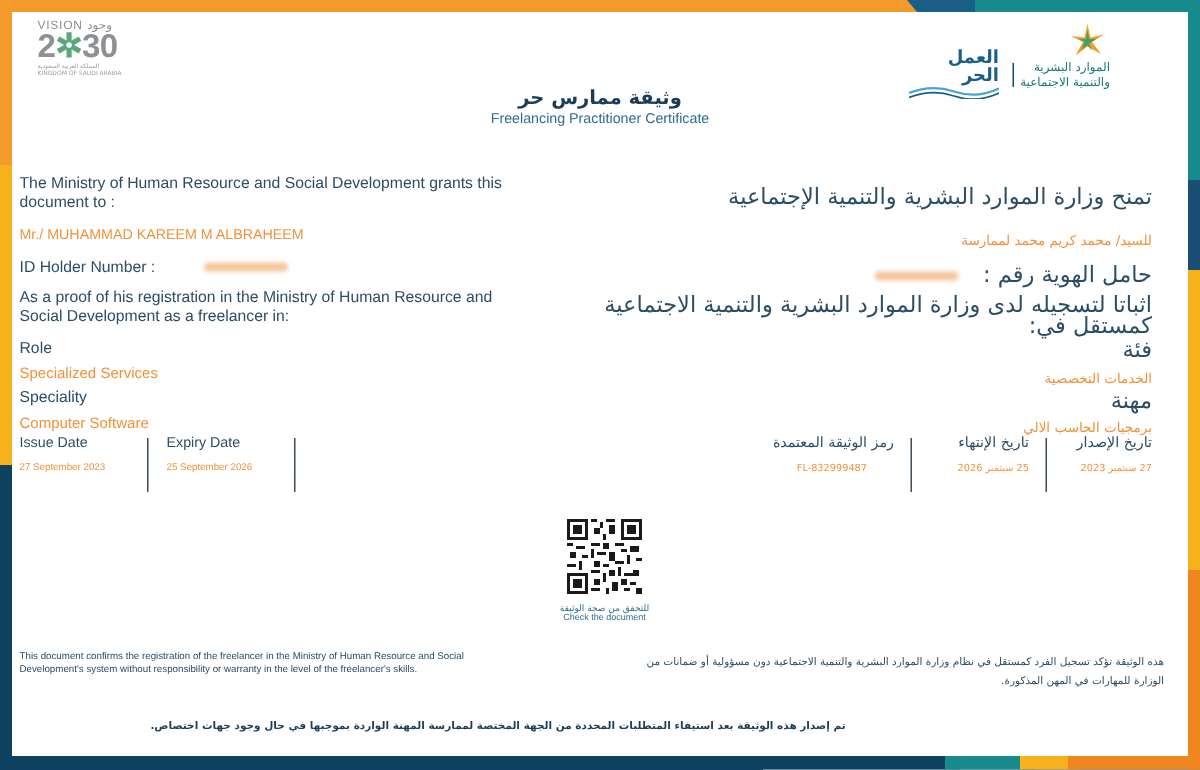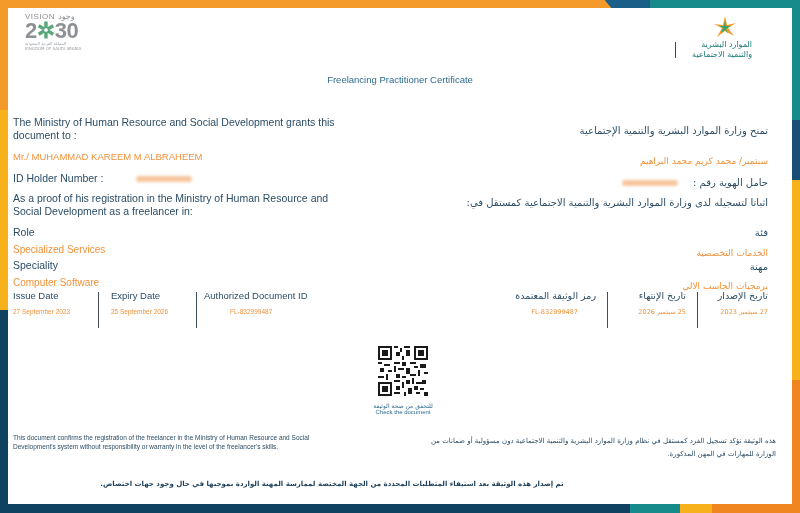--- a/index.html
+++ b/index.html
@@ -29,21 +29,21 @@
   .vision { position: absolute; left: 17px; top: 4px; width: 70px; }
   .vision .v-top { font-size: 8px; color: #8a8f94; letter-spacing: 0.5px; font-family: "Liberation Sans", sans-serif; }
   .vision .v-top .ar { margin-left: 3px; }
   .vision .v-year { font-size: 22px; font-weight: bold; color: #8d9094; line-height: 20px; font-family: "Liberation Sans", sans-serif; letter-spacing: -0.5px; }
   .vision .v-year .o { color: #5aa77a; }
   .vision .v-sub { font-size: 4px; color: #9aa0a6; line-height: 5px; }
 
   .mhrsd { position: absolute; right: 40px; top: 6px; width: 80px; text-align: right; }
   .mhrsd .star { position: absolute; right: 14px; top: 0; width: 26px; height: 26px; }
   .mhrsd .star svg { width: 26px; height: 26px; }
-  .mhrsd .txt { position: absolute; right: 0; top: 26px; font-size: 8px; color: #1a7a7a; line-height: 10px; direction: rtl; white-space: nowrap; }
+  .mhrsd .txt { position: absolute; right: 12px; top: 26px; font-size: 8px; color: #1a7a7a; line-height: 10px; direction: rtl; white-space: nowrap; }
   .divider-logo { position: absolute; right: 116px; top: 34px; width: 1px; height: 16px; background: #1a4e74; }
   .freelance-logo { position: absolute; right: 126px; top: 24px; width: 60px; height: 36px; }
   .freelance-logo .t { font-size: 12px; color: #1a5f88; line-height: 12px; direction: rtl; text-align: right; font-weight: bold; }
   .freelance-logo .wave { position: absolute; left: 0; bottom: 2px; width: 60px; height: 10px; }
 
   
   .title-ar { position: absolute; left: 0; width: 784px; top: 50px; text-align: center; font-size: 13px; font-weight: bold; color: #1c3d57; direction: rtl; }
   .title-en { position: absolute; left: 0; width: 784px; top: 66px; text-align: center; font-size: 9.5px; color: #2f6c8f; font-family: "Liberation Sans", sans-serif; }
 
   
@@ -55,21 +55,21 @@
 
   .dates-en { position: absolute; left: 5px; top: 282px; width: 340px; height: 46px; }
   .dcol { position: absolute; top: 0; font-family: "Liberation Sans", sans-serif; }
   .dcol .h { font-size: 9.5px; color: #2b4d66; white-space: nowrap; }
   .dcol .v { font-size: 6.5px; color: #f0923a; margin-top: 7px; white-space: nowrap; }
   .vline { position: absolute; top: 2px; width: 1px; height: 36px; background: #3d4d5a; }
 
   
   .ar { direction: rtl; }
   .arcol { position: absolute; right: 24px; top: 104px; width: 380px; color: #2b4d66; text-align: right; }
-  .arcol .p { position: absolute; right: 0; width: 380px; font-size: 10px; line-height: 14px; direction: rtl; }
+  .arcol .p { position: absolute; right: 0; width: 380px; font-size: 15px; line-height: 14px; direction: rtl; }
   .arcol .orange { color: #f0923a; }
   .arcol .small { font-size: 9px; }
   .arcol .blur { display: inline-block; width: 56px; height: 6px; background: #f6c59c; border-radius: 3px; filter: blur(1.5px); margin-right: 12px; vertical-align: middle; }
 
   .dates-ar { position: absolute; right: 24px; top: 282px; width: 320px; height: 46px; direction: rtl; }
   .dcol-ar { position: absolute; top: 0; text-align: right; }
   .dcol-ar .h { font-size: 9.5px; color: #2b4d66; white-space: nowrap; }
   .dcol-ar .v { font-size: 6.5px; color: #f0923a; margin-top: 7px; white-space: nowrap; }
 
   
@@ -109,35 +109,44 @@
     <div class="v-top">
       <span>VISION</span><span class="ar">وجود</span>
     </div>
     <div class="v-year">
       <span>2</span><span class="o">✲</span><span>30</span>
     </div>
     <div class="v-sub">المملكة العربية السعودية</div>
     <div class="v-sub">KINGDOM OF SAUDI ARABIA</div>
   </div>
 
+  <div class="freelance-logo">
+    <div class="t">العمل</div>
+    <div class="t">الحر</div>
+    <svg class="wave" viewBox="0 0 60 10">
+      <path d="M0 6 Q15 0 30 5 T60 3" stroke="#4aa3d0" stroke-width="1.5" fill="none"></path>
+      <path d="M0 9 Q15 3 30 8 T60 6" stroke="#1a5f88" stroke-width="1.2" fill="none"></path>
+    </svg>
+  </div>
   <div class="divider-logo"></div>
 
   <div class="mhrsd">
     <div class="star">
       <svg viewBox="0 0 26 26">
         <path d="M13 2 L15 11 L24 9 L16 14 L22 22 L13 17 L5 23 L10 14 L2 10 L11 11 Z" fill="#f39a2a"></path>
         <path d="M13 6 L14 12 L19 12 L14 15 L16 20 L13 16 L9 19 L11 14 L7 12 L12 12 Z" fill="#3aa36b"></path>
       </svg>
     </div>
     <div class="txt">
       <div>الموارد البشرية</div>
       <div>والتنمية الاجتماعية</div>
     </div>
   </div>
 
+  <div class="title-ar">وثيقة ممارس حر</div>
   <div class="title-en">Freelancing Practitioner Certificate</div>
 
   <div class="en">
     <div class="p" style="top:4px;">The Ministry of Human Resource and Social Development grants this document to :</div>
     <div class="p orange name" style="top:38px;">Mr./ MUHAMMAD KAREEM M ALBRAHEEM</div>
     <div class="p" style="top:60px;">
       <span>ID Holder Number :</span>
       <span class="blur"></span>
     </div>
     <div class="p" style="top:80px;">As a proof of his registration in the Ministry of Human Resource and Social Development as a freelancer in:</div>
@@ -151,29 +160,25 @@
     <div class="dcol" style="left:0;">
       <div class="h">Issue Date</div>
       <div class="v">27 September 2023</div>
     </div>
     <div class="vline" style="left:85px;"></div>
     <div class="dcol" style="left:98px;">
       <div class="h">Expiry Date</div>
       <div class="v">25 September 2026</div>
     </div>
     <div class="vline" style="left:183px;"></div>
-    <div class="dcol" style="left:191px;">
-      <div class="h">Authorized Document ID</div>
-      <div class="v" style="padding-left:26px;">FL-832999487</div>
-    </div>
   </div>
 
   <div class="arcol">
     <div class="p" style="top:12px;">تمنح وزارة الموارد البشرية والتنمية الإجتماعية</div>
-    <div class="p orange small" style="top:42px;">سبتمبر/ محمد كريم محمد البراهيم</div>
+    <div class="p orange small" style="top:42px;">للسيد/ محمد كريم محمد لممارسة</div>
     <div class="p" style="top:64px;">
       <span>حامل الهوية رقم :</span>
       <span class="blur"></span>
     </div>
     <div class="p" style="top:84px;">اثباتا لتسجيله لدى وزارة الموارد البشرية والتنمية الاجتماعية كمستقل في:</div>
     <div class="p" style="top:114px;">فئة</div>
     <div class="p orange small" style="top:134px;">الخدمات التخصصية</div>
     <div class="p" style="top:148px;">مهنة</div>
     <div class="p orange small" style="top:167px;">برمجيات الحاسب الالي</div>
   </div>

